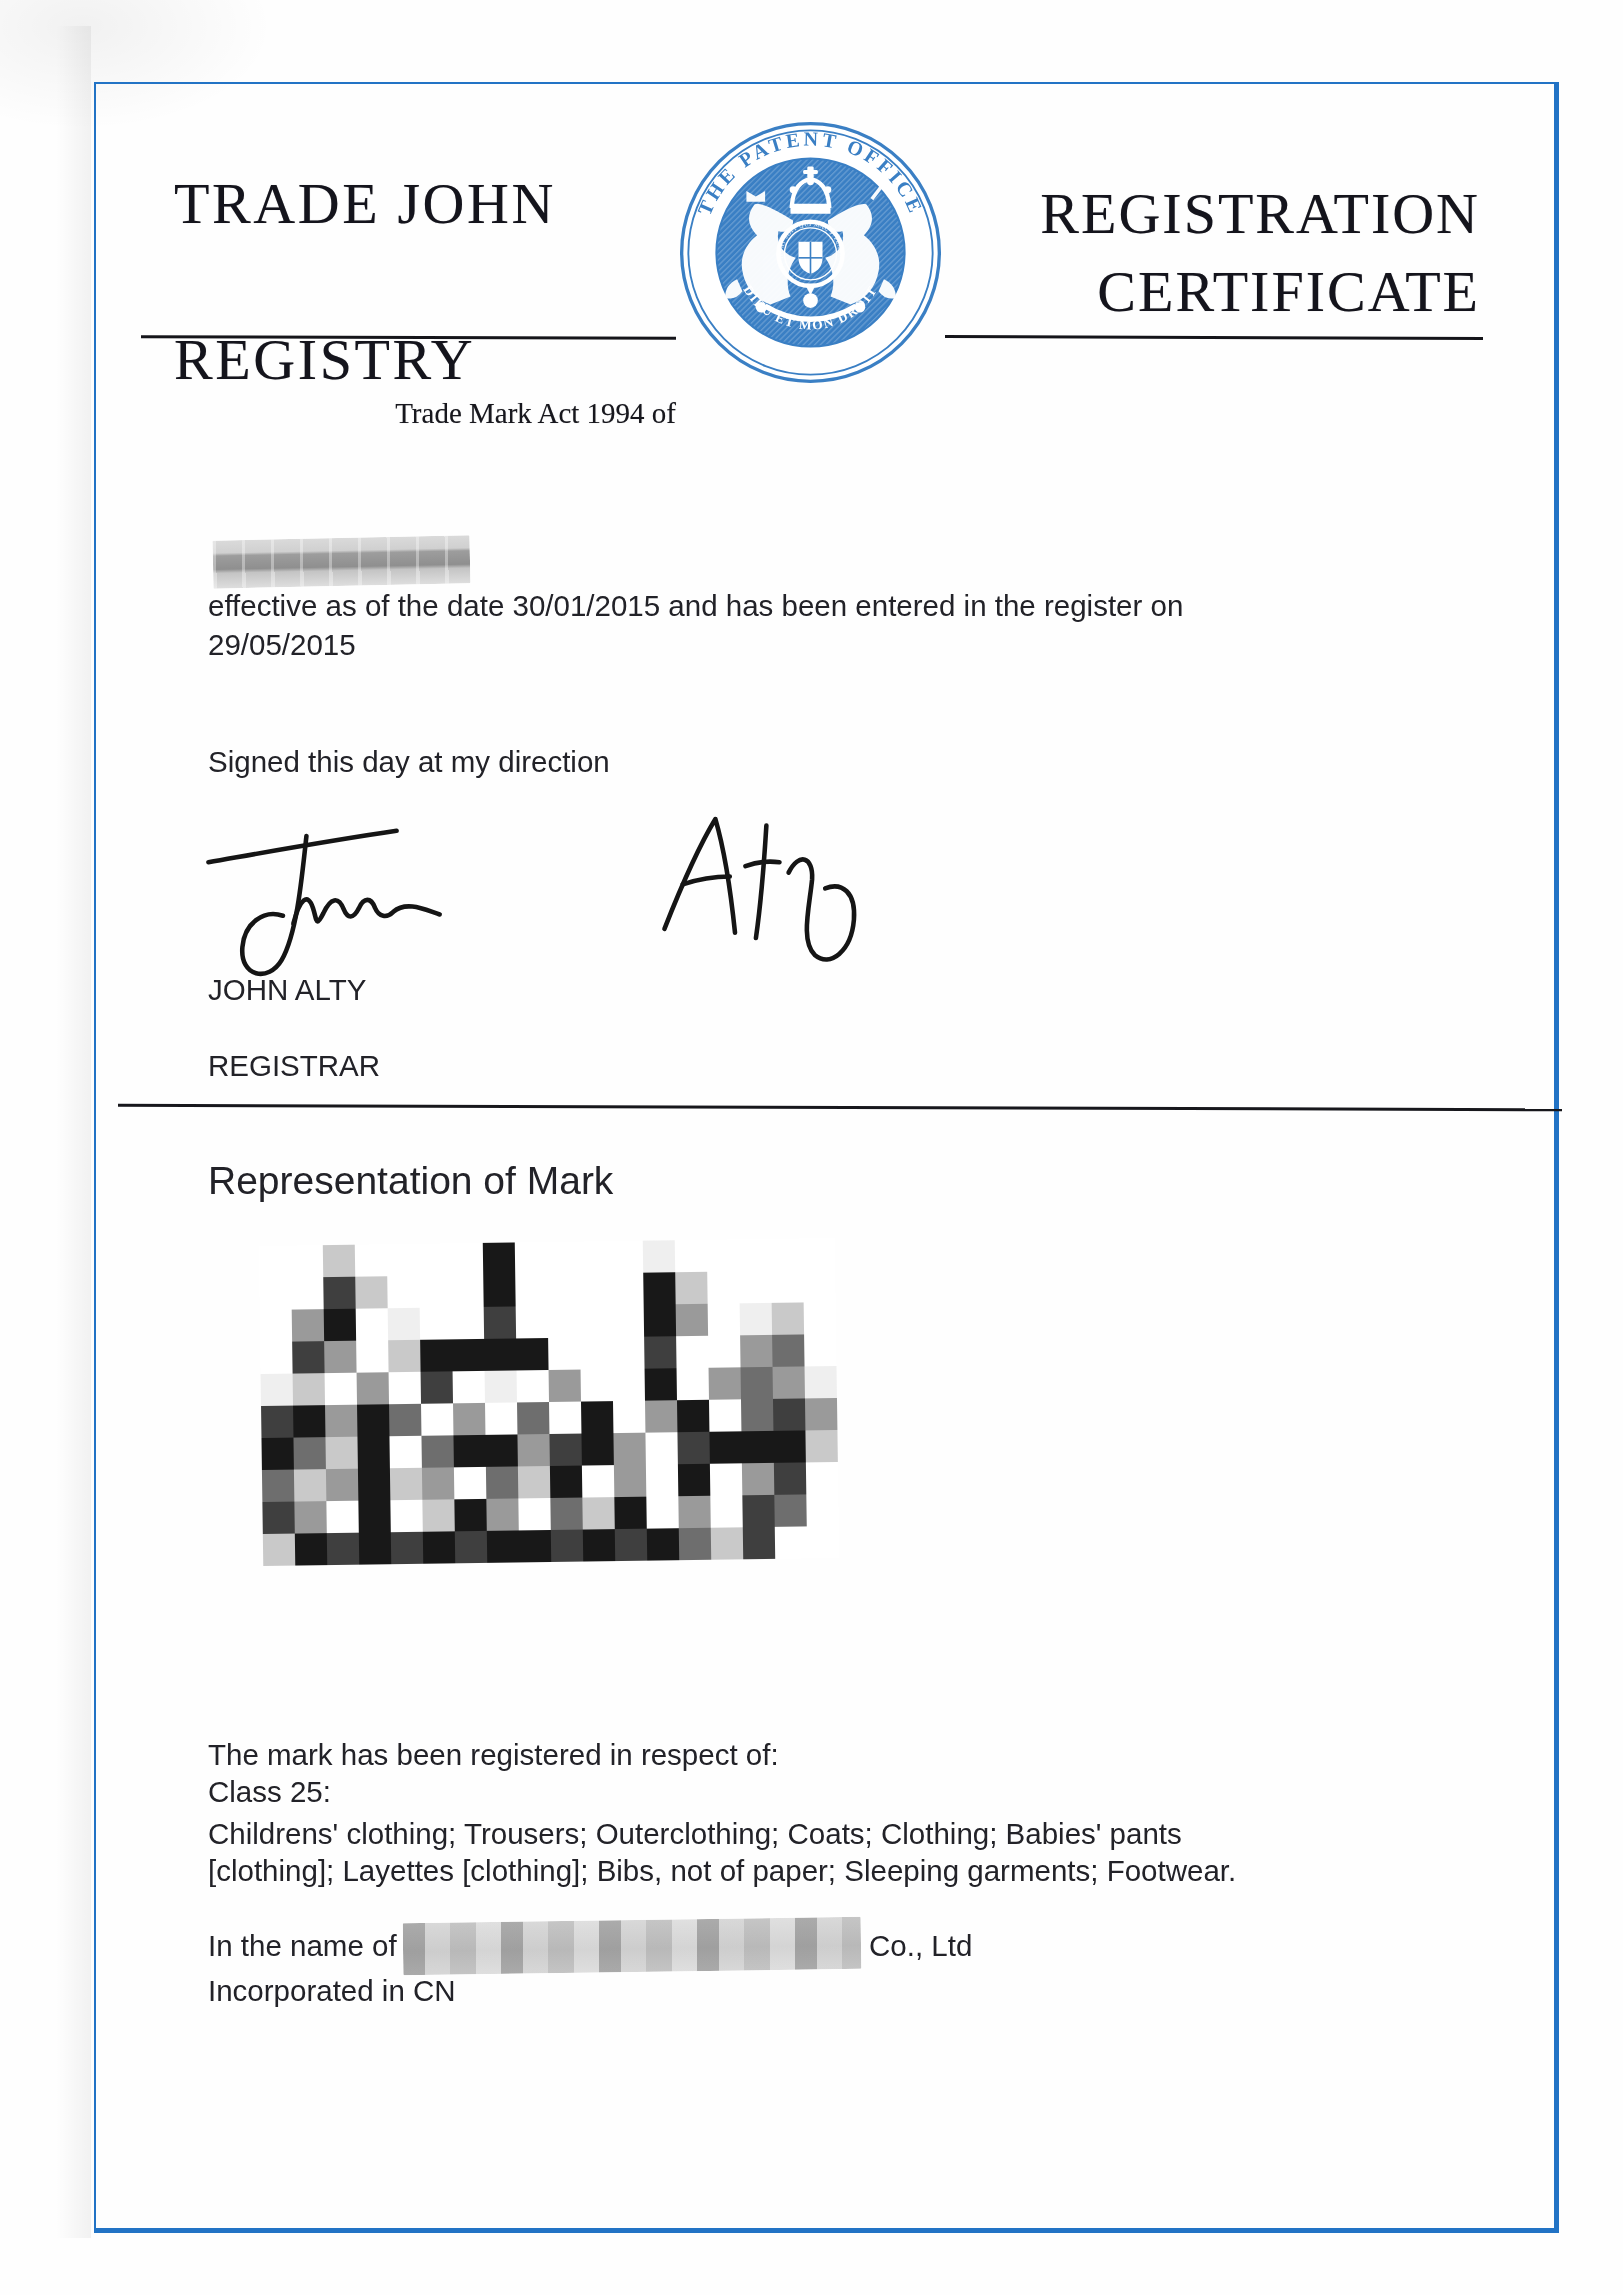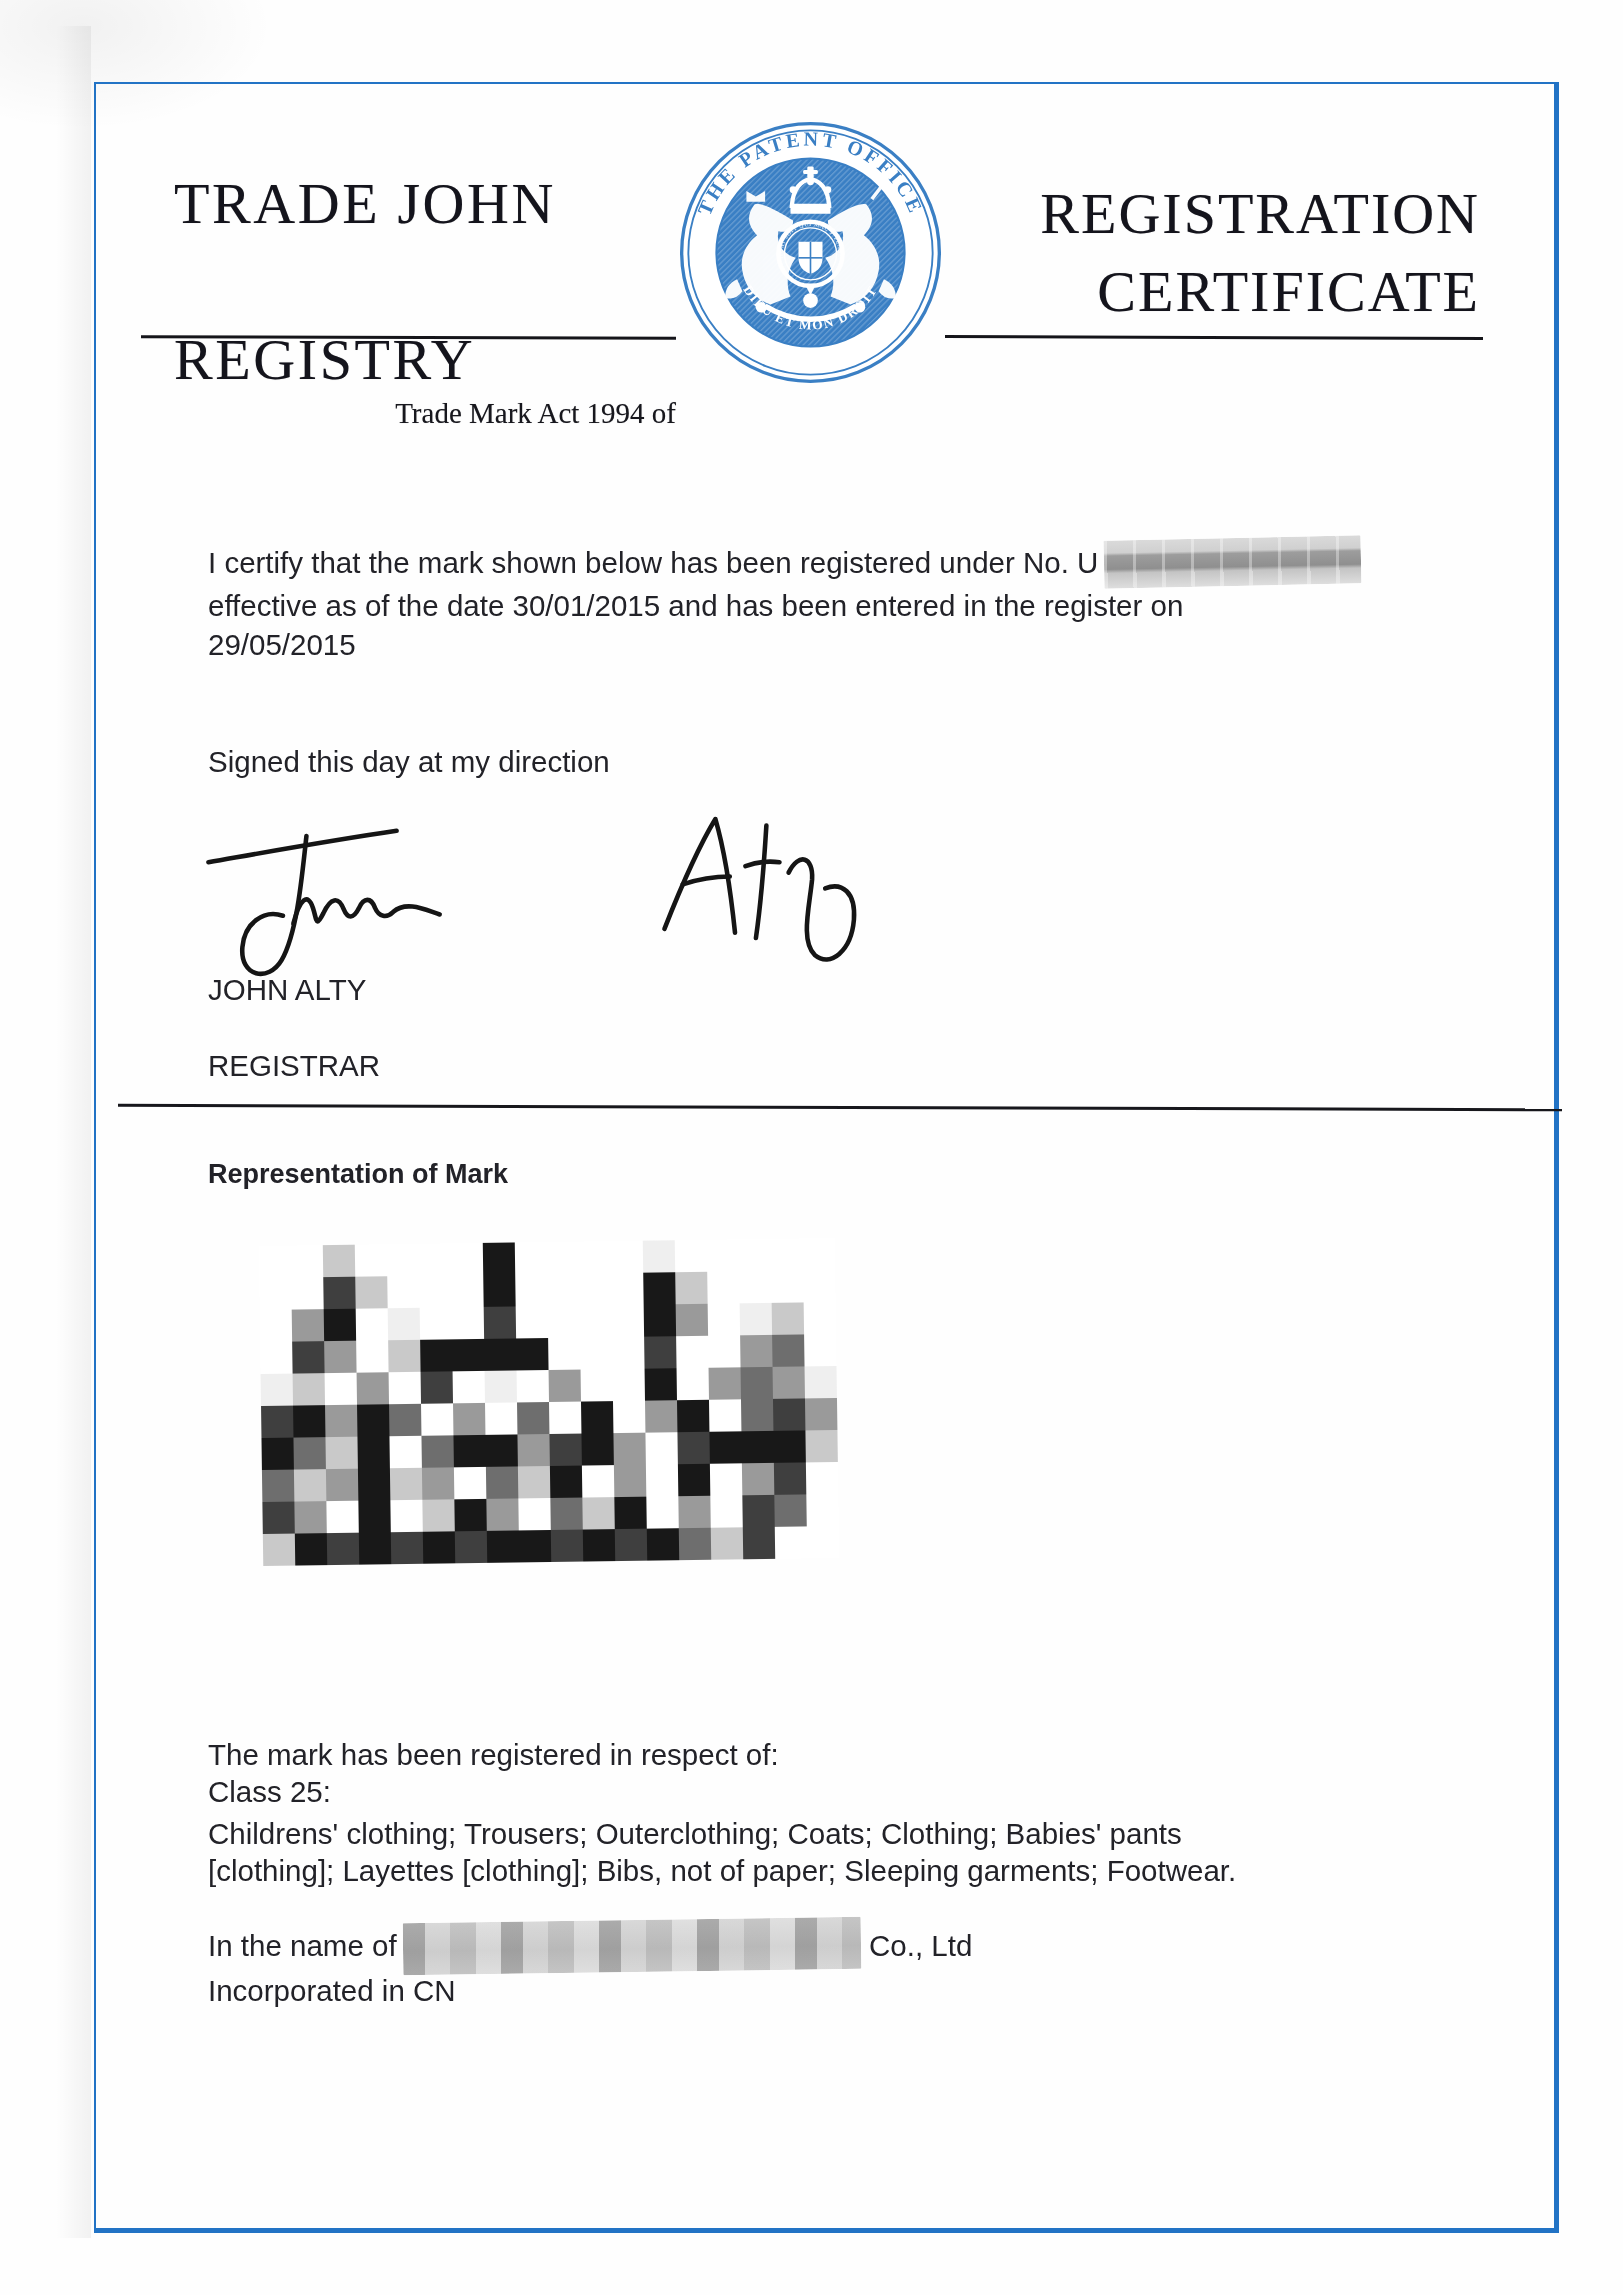--- a/index.html
+++ b/index.html
@@ -77,21 +77,21 @@
 
   .signed-line { position: absolute; left: 208px; top: 745px; font-size: 29.5px; color: #222228; }
   .signature-svg { position: absolute; left: 196px; top: 789px; width: 720px; height: 196px; }
   .registrar-block { position: absolute; left: 208px; top: 971px; font-size: 29.5px; line-height: 38px; color: #222228; white-space: pre-line; }
 
   .separator {
     position: absolute; left: 118px; top: 1106px; width: 1444px; height: 3.3px;
     background: #17171c; transform: rotate(0.18deg);
   }
 
-  .mark-heading { position: absolute; left: 208px; top: 1159px; font-size: 27px; color: #222228; font-weight: bold; }
+  .mark-heading { position: absolute; left: 208px; top: 1159px; font-size: 39px; color: #222228; }
   .mark-grid {
     position: absolute; left: 261px; top: 1242px;
     display: grid; grid-template-columns: repeat(18, 32px); grid-auto-rows: 32px;
     transform: rotate(-0.8deg);
     filter: blur(0.7px);
   }
 
   .goods-block { position: absolute; left: 208px; top: 1736px; width: 1191px; font-size: 29.5px; color: #222228; }
   .goods-block .gline { line-height: 37px; }
   .goods-block .gap-above { margin-top: 5.2px; }
@@ -182,21 +182,21 @@
       <textPath href="#arcMotto" startOffset="50%" text-anchor="middle">DIEU ET MON DROIT</textPath>
     </text>
   </svg>
 
   <div class="rule rule-left"></div>
   <div class="rule rule-right"></div>
 
   <div class="subtitle subtitle-left soft">Trade Mark Act 1994 of</div>
 
   <div class="cert-text">
-    <span>I certify that the mark shown below has been registered under No. U</span><span class="redact redact-regno"></span><br>
+    <span class="redact redact-regno"></span><br>
     <span>effective as of the date 30/01/2015 and has been entered in the register on</span><br>
     <span>29/05/2015</span>
   </div>
 
   <div class="signed-line">Signed this day at my direction</div>
 
   <svg class="signature-svg" viewBox="0 0 1100 300" fill="none" stroke="#151515" stroke-width="7" stroke-linecap="round" stroke-linejoin="round">
     <path d="M18,112 C110,96 210,78 306,64"></path>
     <path d="M168,72 C160,148 152,224 130,262 C110,296 66,288 70,242 C73,206 102,184 132,194"></path>
     <path d="M148,206 C158,168 170,158 178,182 C184,200 182,214 194,190 C205,166 217,164 225,184 C231,199 240,199 248,183 C256,165 267,166 273,182 C279,196 291,198 301,188 C322,170 352,186 372,192"></path>

